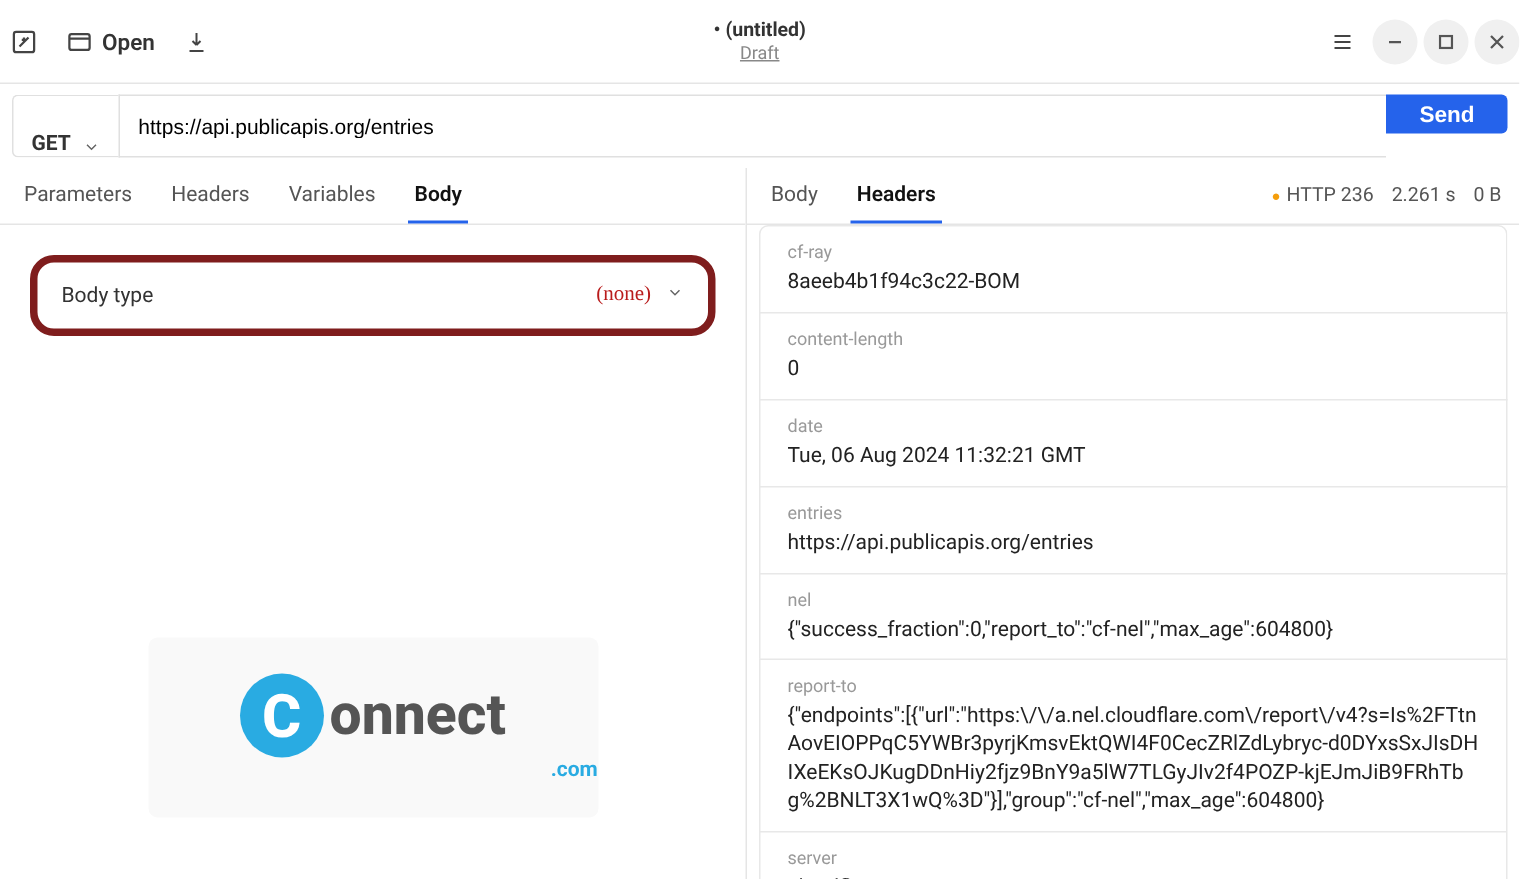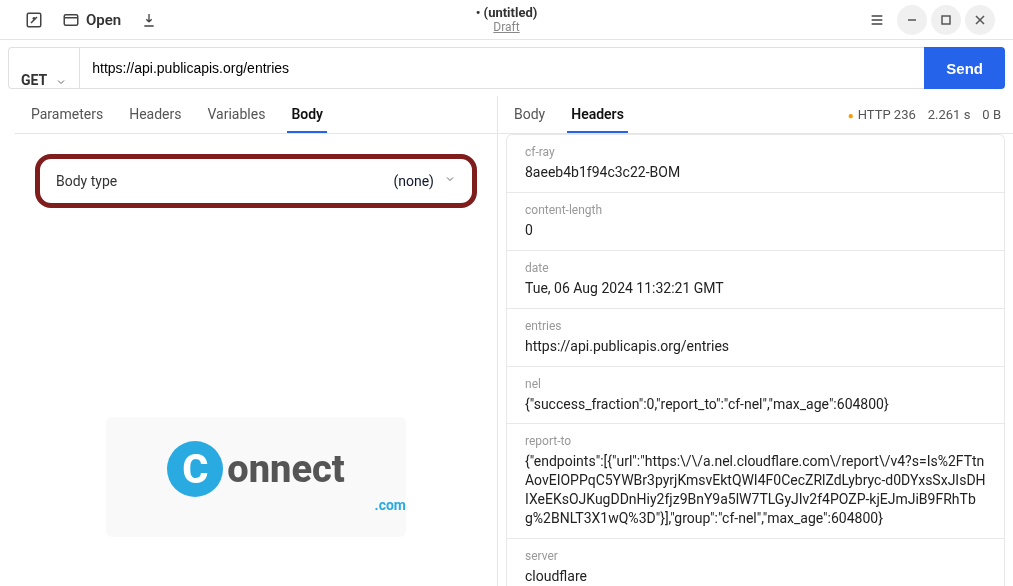--- a/index.html
+++ b/index.html
@@ -10,25 +10,25 @@
   background: #fff;
   width: 1013px;
   height: 586px;
   overflow: hidden;
   display: flex;
   flex-direction: column;
 }
 
 
 .title-bar {
-  height: 40px;
+  height: 56px;
   display: flex;
   align-items: center;
   border-bottom: 1px solid #e5e5e5;
-  padding: 0 18px;
+  padding: 0 0;
   position: relative;
 }
 .title-bar-left {
   display: flex;
   align-items: center;
   gap: 4px;
 }
 .title-bar-icon-btn {
   width: 32px;
   height: 32px;
@@ -99,28 +99,28 @@
   outline: none;
 }
 .send-btn {
   background: #2563eb;
   color: #fff;
   border: none;
   padding: 0 22px;
   font-weight: 600;
   font-size: 15px;
   border-radius: 0 4px 4px 0;
-  height: 42px;
+  height: 26px;
   cursor: pointer;
 }
 
 
 .main { flex: 1; display: flex; overflow: hidden; }
 .pane { display: flex; flex-direction: column; overflow: hidden; }
-.pane-left { width: 498px; border-right: 1px solid #e5e5e5; padding-left: 15px; }
+.pane-left { width: 498px; border-right: 1px solid #e5e5e5; }
 .pane-right { flex: 1; }
 
 
 .tabs {
   display: flex;
   align-items: center;
   height: 38px;
   border-bottom: 1px solid #e5e5e5;
   padding: 0 12px;
   gap: 18px;
@@ -153,21 +153,21 @@
 .body-type-row {
   margin: 20px;
   border: 5px solid #7f1d1d;
   border-radius: 16px;
   display: flex;
   align-items: center;
   justify-content: space-between;
   padding: 14px 16px;
   font-size: 14px;
 }
-.body-type-value { display: flex; align-items: flex-start; gap: 10px; color: #0f172a; }
+.body-type-value { display: flex; align-items: flex-start; gap: 10px; color: #b91c1c; font-family: Liberation Serif, serif; }
 
 
 .logo-zone {
   flex: 1;
   display: flex;
   align-items: center;
   justify-content: center;
   padding-top: 140px;
 }
 .logo-box {

